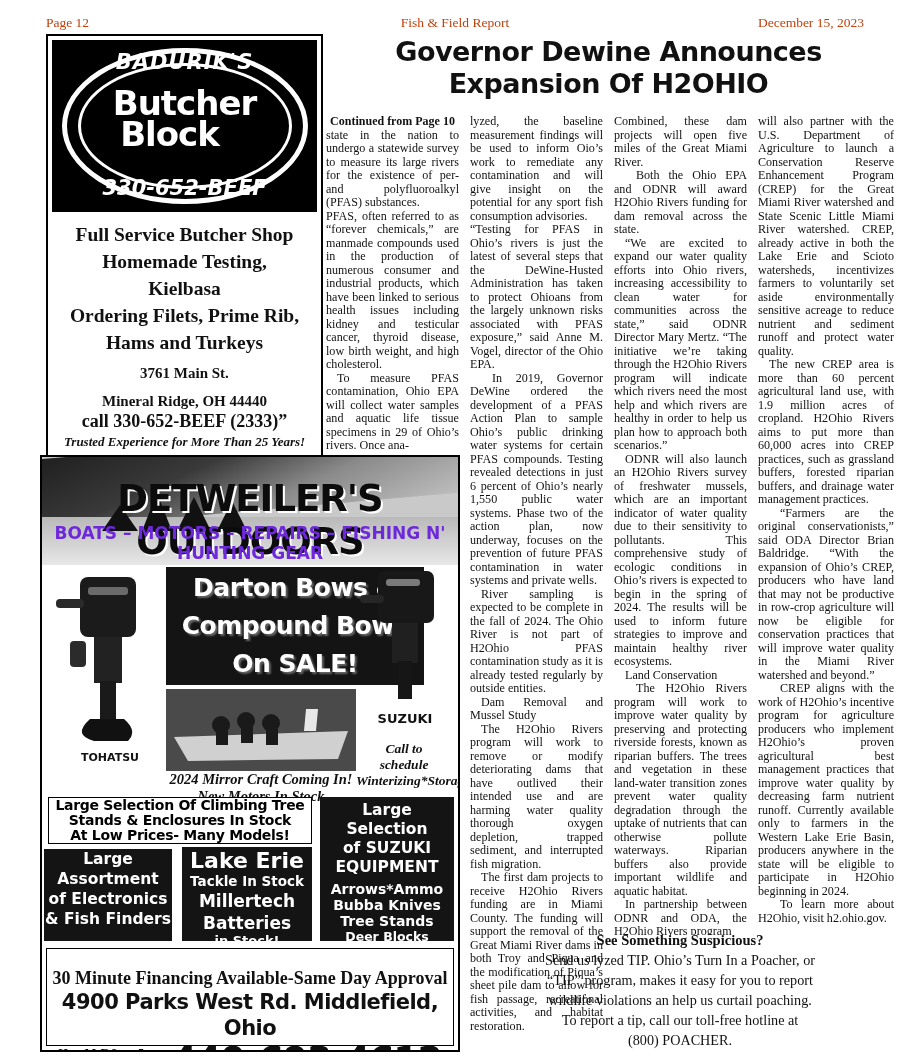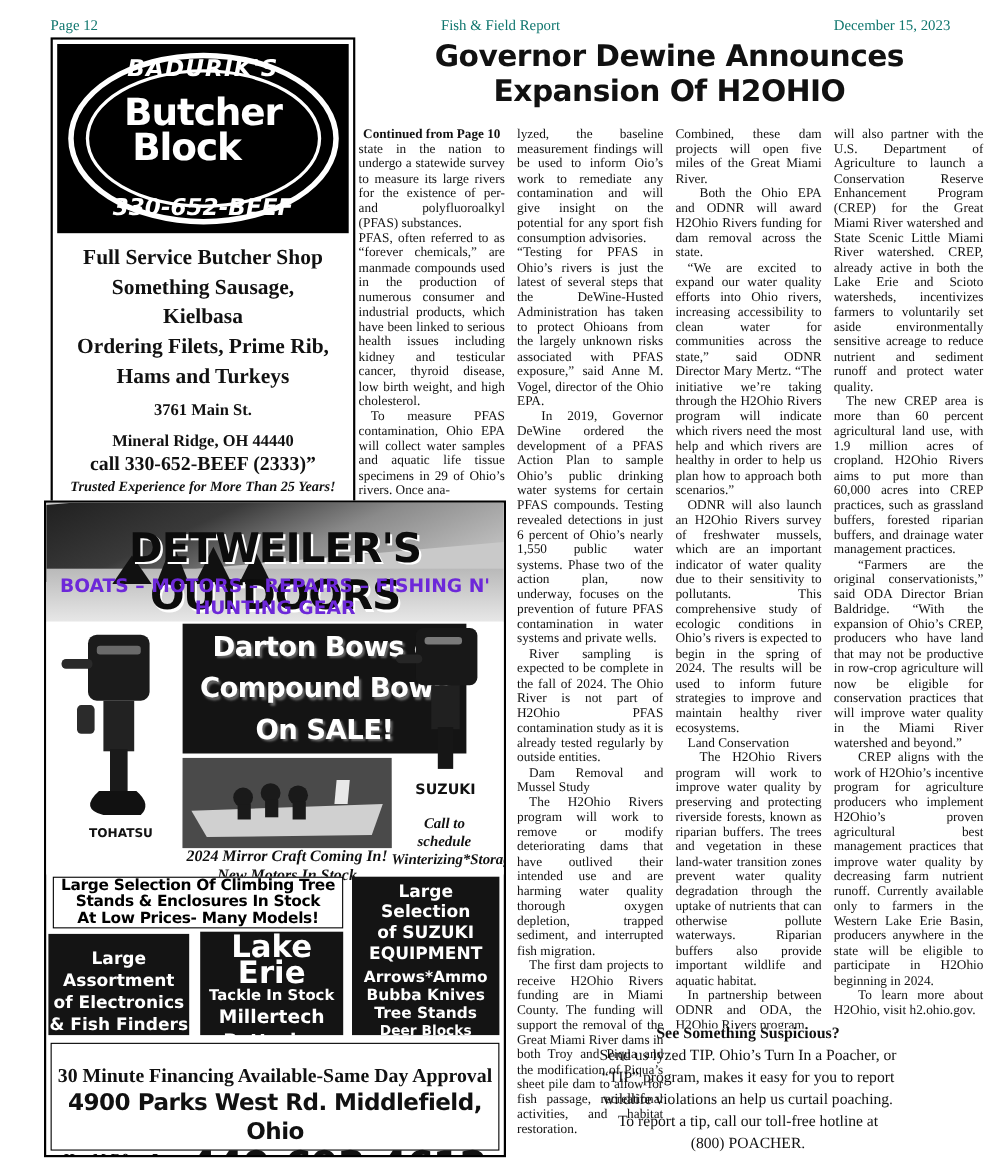--- a/index.html
+++ b/index.html
@@ -10,21 +10,21 @@
     font-family: "Liberation Serif", serif;
     color: #111;
     overflow: hidden;
     position: relative;
   }
 
   
   .masthead {
     position: absolute; left: 46px; top: 12px; width: 818px; height: 22px;
     display: flex; align-items: center; justify-content: space-between;
-    font-size: 13.5px; color: #0f766e; gap: 36px;
+    font-size: 13.5px; color: #c2410c; gap: 36px;
   }
   .masthead .mh-center { position: absolute; left: 0; right: 0; text-align: center; }
   .masthead .mh-left, .masthead .mh-right { position: relative; z-index: 2; }
 
   
   .page { position: absolute; inset: 0; }
 
   
   .left-col { position: absolute; left: 46px; top: 34px; width: 277px; }
 
@@ -170,31 +170,31 @@
   .dw-box-tree {
     position: absolute; left: 6px; top: 2px; width: 264px; height: 47px;
     border: 1px solid #000; color: #000; background: #fff;
     display: flex; align-items: center; justify-content: center; text-align: center;
     font-family: "DejaVu Sans", sans-serif; font-weight: bold;
     font-size: 14px; line-height: 15px; letter-spacing: -0.3px;
   }
   .dw-box-elec {
     position: absolute; left: 2px; top: 54px; width: 128px; height: 92px;
     background: #141414; color: #fff;
-    display: flex; align-items: flex-end; justify-content: center; text-align: center;
+    display: flex; align-items: flex-start; justify-content: center; text-align: center;
     font-family: "DejaVu Sans", sans-serif; font-weight: bold;
     font-size: 15.5px; line-height: 20px;
   }
   .dw-box-erie {
     position: absolute; left: 140px; top: 52px; width: 130px; height: 94px;
     background: #141414; color: #fff; text-align: center;
     font-family: "DejaVu Sans", sans-serif; font-weight: bold;
     padding-top: 2px;
   }
-  .dw-erie-1 { font-size: 28px; line-height: 24px; }
+  .dw-erie-1 { font-size: 22px; line-height: 24px; }
   .dw-erie-2 { font-size: 13.5px; line-height: 16px; }
   .dw-erie-3 { font-size: 17px; line-height: 19px; margin-top: 3px; }
   .dw-erie-4 { font-size: 13px; line-height: 16px; }
   .dw-box-hunt {
     position: absolute; left: 278px; top: 2px; width: 134px; height: 144px;
     background: #141414; color: #fff; text-align: center;
     font-family: "DejaVu Sans", sans-serif; font-weight: bold;
     padding: 4px 2px;
   }
   .dw-hunt-head { font-size: 15.5px; line-height: 19px; }
@@ -282,21 +282,21 @@
         <div class="bb-arc-top">BADURIK'S</div>
         <div class="bb-center">
           <div class="bb-butcher">Butcher</div>
           <div class="bb-block">Block</div>
         </div>
         <div class="bb-arc-bottom">330-652-BEEF</div>
       </div>
 
       <div class="bb-body">
         <div class="bb-services">Full Service Butcher Shop</div>
-        <div class="bb-services">Something Sausage,</div>
+        <div class="bb-services">Homemade Testing,</div>
         <div class="bb-services">Kielbasa</div>
         <div class="bb-services">Ordering Filets, Prime Rib,</div>
         <div class="bb-services">Hams and Turkeys</div>
 
         <div class="bb-addr">3761 Main St.</div>
         <div class="bb-addr">Mineral Ridge, OH 44440</div>
 
         <div class="bb-quote2">call 330-652-BEEF (2333)”</div>
         <div class="bb-trusted">Trusted Experience for More Than 25 Years!</div>
       </div>

